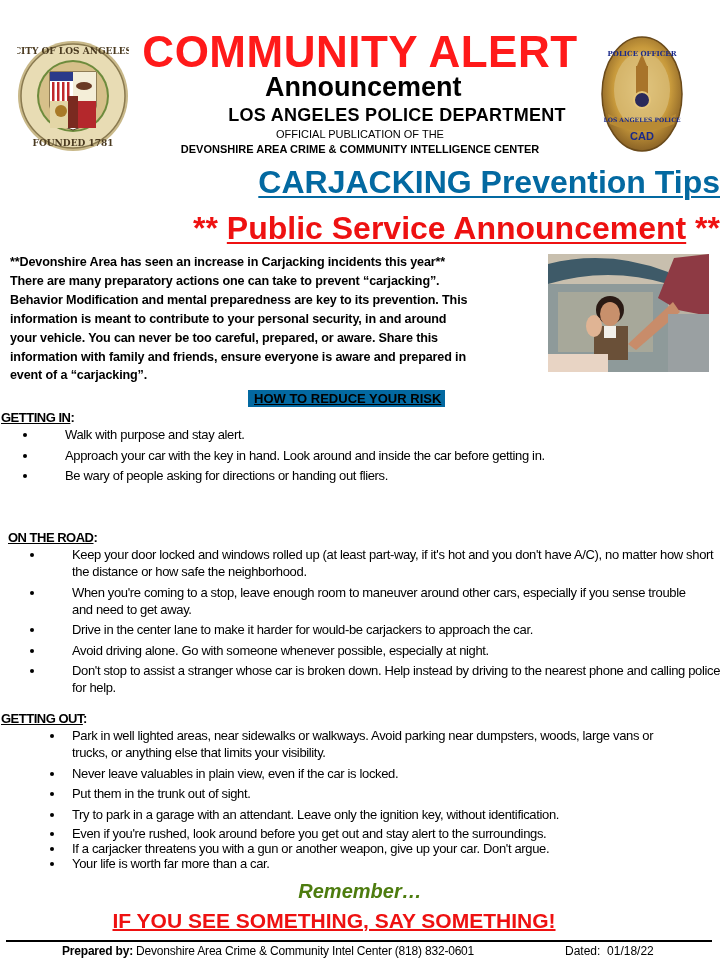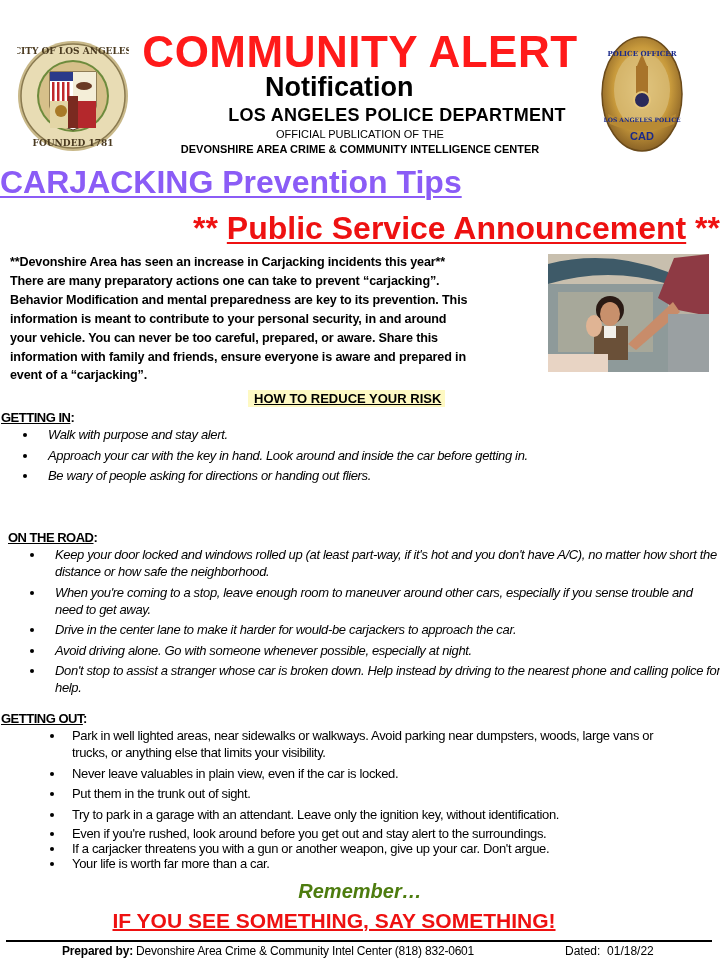--- a/index.html
+++ b/index.html
@@ -9,40 +9,40 @@
   
   .seal { left: 17px; top: 40px; width: 112px; height: 112px; }
   .badge { left: 600px; top: 34px; width: 84px; height: 120px; }
   .title { left: 0; width: 720px; top: 28px; text-align: center; color: #ff1a1a; font-weight: bold; font-size: 44px; line-height: 48px; letter-spacing: 0.5px; }
   .notification { left: 265px; top: 72px; font-weight: bold; font-size: 27px; line-height: 30px; }
   .lapd { left: 0; width: 720px; top: 104px; text-align: center; font-weight: bold; font-size: 18px; line-height: 22px; letter-spacing: 0.3px; margin-left: 37px; }
   .official { left: 0; width: 720px; top: 127px; text-align: center; font-size: 11px; line-height: 14px; }
   .devonshire { left: 0; width: 720px; top: 142px; text-align: center; font-size: 11px; line-height: 14px; font-weight: bold; }
 
   
-  .headline1 { left: 0; width: 720px; top: 162px; text-align: left; color: #8b5cf6; font-weight: bold; font-size: 32px; line-height: 40px; }
+  .headline1 { left: 0; width: 720px; top: 162px; text-align: right; color: #0369a1; font-weight: bold; font-size: 32px; line-height: 40px; }
   .headline1 span { text-decoration: underline; text-decoration-thickness: 2px; text-underline-offset: 3px; }
   .headline2 { left: 0; width: 720px; top: 208px; text-align: right; color: #ee1111; font-weight: bold; font-size: 32px; line-height: 40px; }
   .headline2 .u { text-decoration: underline; text-decoration-thickness: 2px; text-underline-offset: 3px; }
 
   
   .intro { left: 10px; top: 253px; width: 532px; font-size: 12.6px; line-height: 18.9px; font-weight: bold; letter-spacing: -0.15px; }
   .intro p { margin: 0; }
   .photo { left: 548px; top: 254px; width: 161px; height: 118px; overflow: hidden; }
 
-  .risk { left: 248px; top: 390px; background: #fef9c3; font-weight: bold; font-size: 13px; line-height: 17px; padding: 0 4px 0 6px; text-decoration: underline; }
+  .risk { left: 248px; top: 390px; background: #0369a1; font-weight: bold; font-size: 13px; line-height: 17px; padding: 0 4px 0 6px; text-decoration: underline; }
 
   
   .section { left: 1px; width: 718px; font-size: 13px; }
   .sec-head { font-weight: bold; font-size: 13px; line-height: 17px; letter-spacing: -0.5px; }
   .sec-head .u { text-decoration: underline; }
   ul { margin: 0; padding: 0; list-style: none; }
   li { position: relative; line-height: 17px; font-size: 13px; letter-spacing: -0.35px; }
   li .dot { position: absolute; top: 7px; width: 4px; height: 4px; border-radius: 50%; background: #000; }
-  .s1 li, .s2 li { padding-left: 47px; margin-bottom: 3.6px; font-style: italic; }
+  .s1 li, .s2 li { padding-left: 64px; margin-bottom: 3.6px; }
   .s1 li .dot, .s2 li .dot { left: 22px; }
   .s3 li { padding-left: 71px; margin-bottom: 3.6px; }
   .s3 li .dot { left: 49px; }
   .s3 li.tight { margin-bottom: 0; line-height: 15px; }
   .s3 li.tight .dot { top: 6px; }
 
   .remember { left: 0; width: 720px; top: 878px; text-align: center; color: #4d7c0f; font-weight: bold; font-style: italic; font-size: 20px; line-height: 26px; }
   .seesay { left: 0; width: 668px; top: 907px; text-align: center; color: #ee1111; font-weight: bold; font-size: 21px; line-height: 28px; text-decoration: underline; text-decoration-thickness: 2px; }
   .rule { left: 6px; top: 940px; width: 706px; height: 2px; background: #000; }
   .footer { left: 62px; top: 943px; font-size: 12px; line-height: 16px; letter-spacing: -0.2px; white-space: nowrap; }
@@ -72,21 +72,21 @@
     <rect x="33" y="61" width="23" height="27" fill="#e3d6a6"></rect>
     <circle cx="44" cy="71" r="6" fill="#a87a28"></circle>
     <rect x="56" y="61" width="23" height="27" fill="#b4282c"></rect>
     <rect x="51" y="56" width="10" height="32" fill="#7a2a20"></rect>
     <text x="56" y="14" font-size="9" text-anchor="middle" fill="#4a3a20" font-family="DejaVu Serif, serif" font-weight="bold">CITY OF LOS ANGELES</text>
     <text x="56" y="106" font-size="9" text-anchor="middle" fill="#4a3a20" font-family="DejaVu Serif, serif" font-weight="bold">FOUNDED 1781</text>
   </svg>
 </div>
 
 <div class="abs title">COMMUNITY ALERT</div>
-<div class="abs notification">Notification</div>
+<div class="abs notification">Announcement</div>
 <div class="abs lapd">LOS ANGELES POLICE DEPARTMENT</div>
 <div class="abs official">OFFICIAL PUBLICATION OF THE</div>
 <div class="abs devonshire">DEVONSHIRE AREA CRIME &amp; COMMUNITY INTELLIGENCE CENTER</div>
 
 <div class="abs badge">
   <svg width="84" height="120" viewBox="0 0 84 120">
     <defs>
       <radialGradient id="gold" cx="50%" cy="45%" r="60%">
         <stop offset="0%" stop-color="#f3d58a"></stop>
         <stop offset="60%" stop-color="#c89a3c"></stop>

